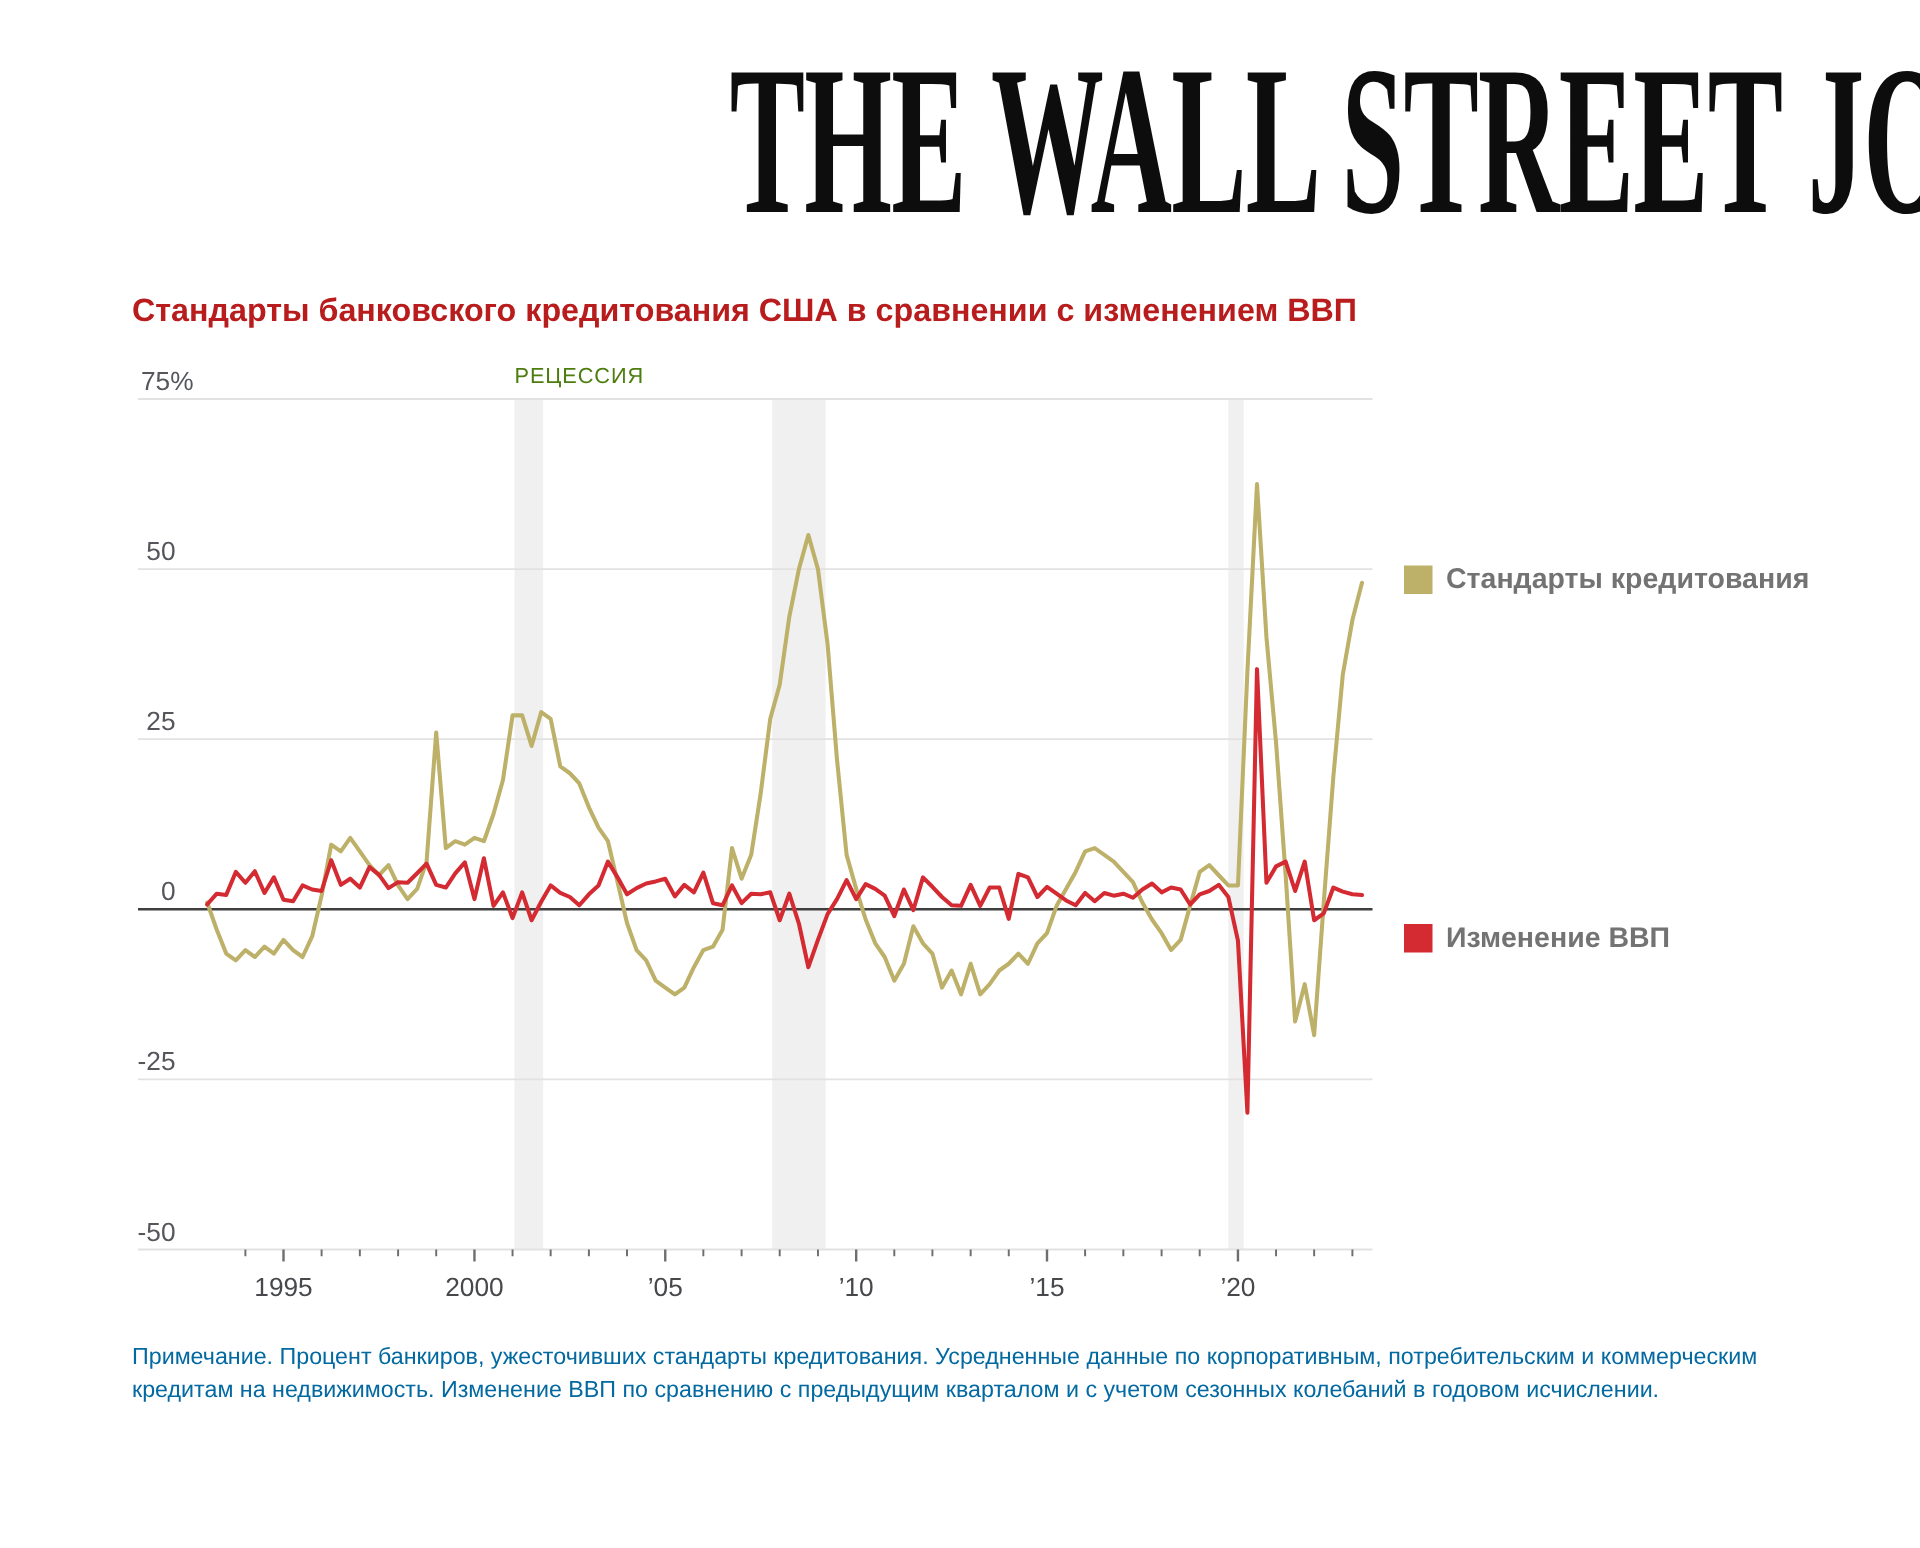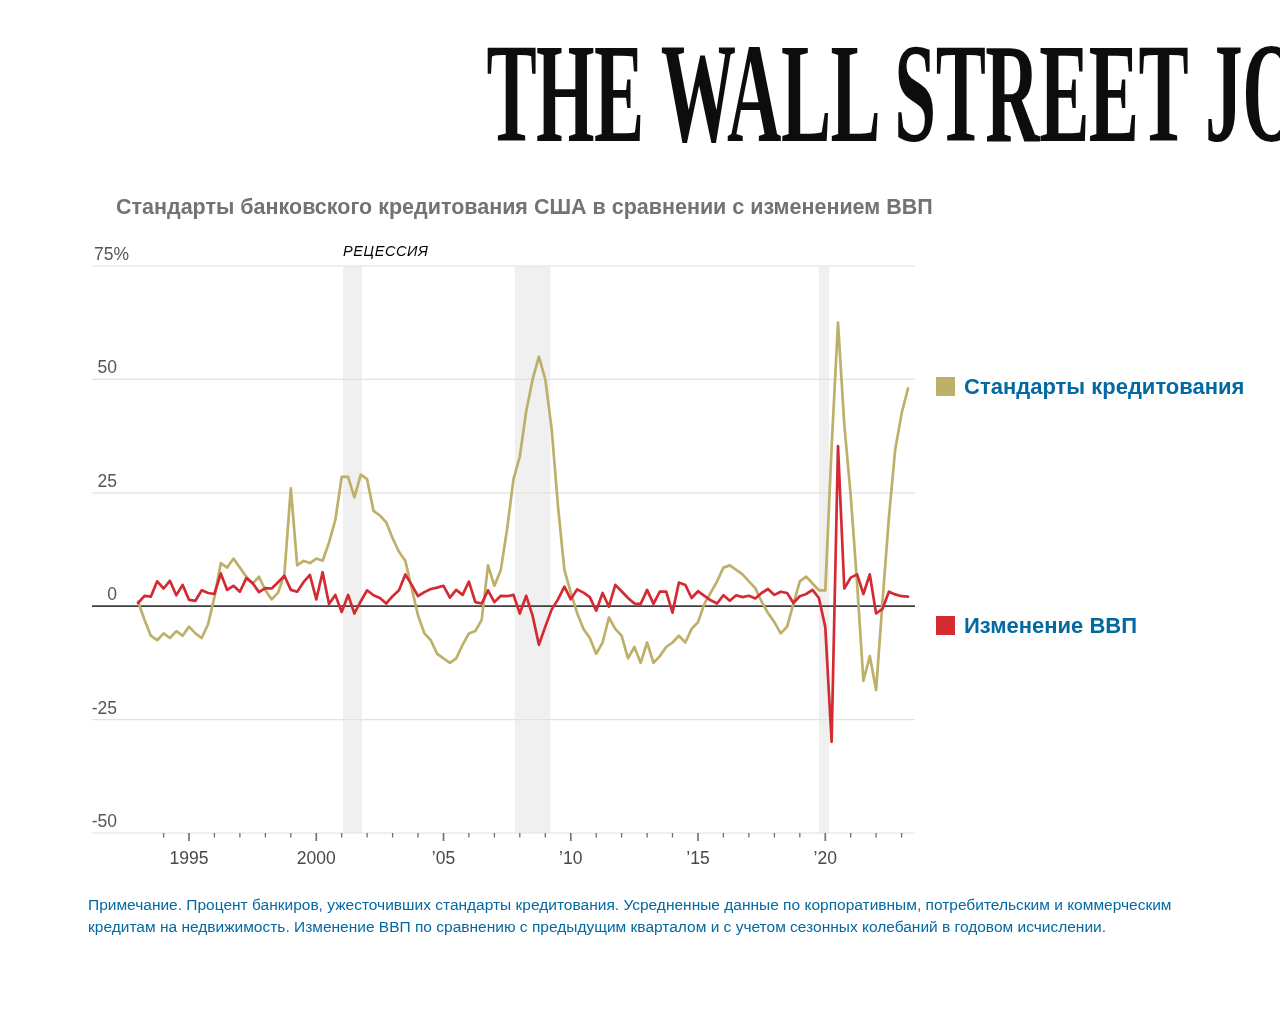--- a/index.html
+++ b/index.html
@@ -2,26 +2,26 @@
 <html><head>
 <meta charset="utf-8">
 <style>
   html,body{margin:0;padding:0;background:#fff;}
   #page{position:relative;width:1280px;height:1032px;background:#ffffff;overflow:hidden;
         font-family:"Liberation Sans",sans-serif;}
   .masthead-wrap{position:absolute;top:22px;left:0;width:1280px;text-align:center;}
   .masthead{display:inline-block;font-family:"Liberation Serif",serif;font-weight:700;
             font-size:142px;line-height:1.0;color:#0d0d0d;white-space:nowrap;
             transform:scaleX(0.53);transform-origin:50% 50%;letter-spacing:-1px;}
-  .chart-title{position:absolute;left:88px;top:195px;font-size:21.5px;font-weight:700;color:#737373;margin-left:28px;}
-  .recession-label{position:absolute;left:343px;top:243px;font-size:14.5px;color:#000000;letter-spacing:0.6px;font-style:italic;}
+  .chart-title{position:absolute;left:88px;top:195px;font-size:21.5px;font-weight:700;color:#b91c1c;}
+  .recession-label{position:absolute;left:343px;top:243px;font-size:14.5px;color:#4d7c0f;letter-spacing:0.6px;}
   #chart-svg-wrap{position:absolute;left:0;top:0;width:1156px;height:1032px;}
   .legend-item{position:absolute;display:flex;align-items:flex-start;}
   .legend-swatch{width:19px;height:19px;margin-right:9px;flex:0 0 auto;}
-  .legend-label{font-size:22px;font-weight:700;color:#0369a1;line-height:19px;}
+  .legend-label{font-size:19px;font-weight:700;color:#737373;line-height:19px;}
   .note{position:absolute;left:88px;top:894px;width:1148px;font-size:15.5px;line-height:1.42;color:#0369a1;}
   .source{position:absolute;left:88px;top:980px;font-size:15.5px;color:#161616;}
 </style>
 </head>
 <body>
 
 <div id="page">
 
   <div class="masthead-wrap">
     <span class="masthead">THE WALL STREET JOURNAL.</span>

